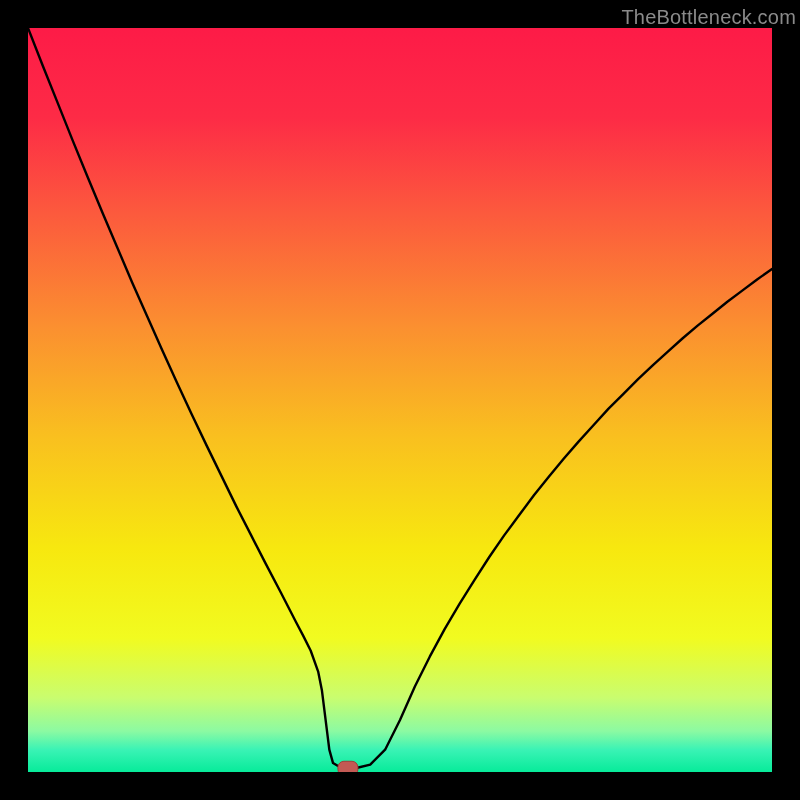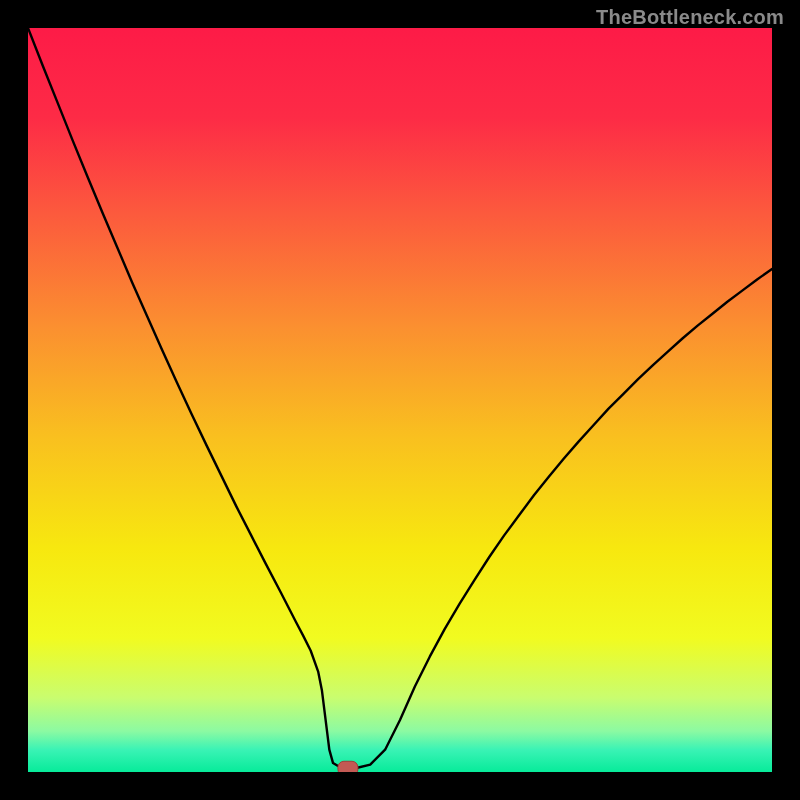--- a/index.html
+++ b/index.html
@@ -22,24 +22,24 @@
   .plot {
     position: absolute;
     left: 0;
     top: 0;
     width: 744px;
     height: 744px;
   }
   .watermark {
     position: absolute;
     top: 6px;
-    right: 16px;
+    right: 4px;
     color: #8a8a8a;
     font-size: 20px;
-    font-weight: 700;
+    font-weight: 400;
     letter-spacing: 0.2px;
   }
   svg { display: block; }
 </style>
 </head>
 <body>
 
 <div class="frame">
   <svg class="plot" viewBox="0 0 744 744">
     <defs>

